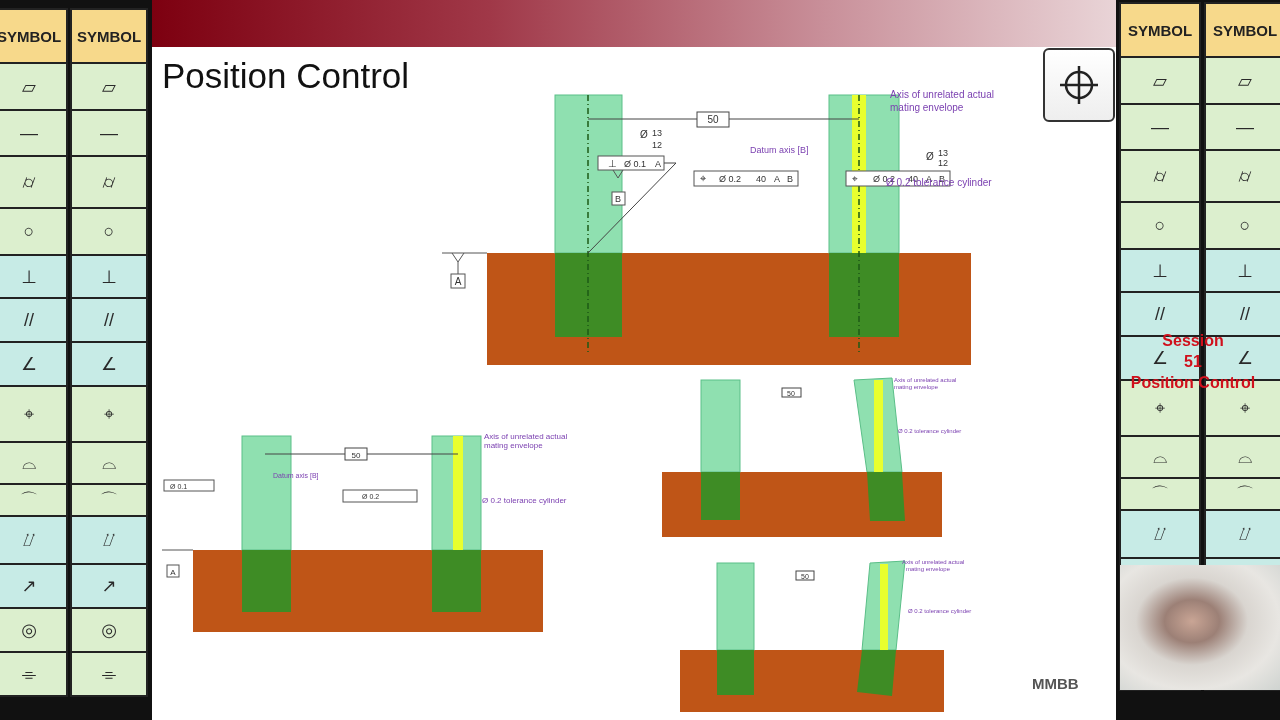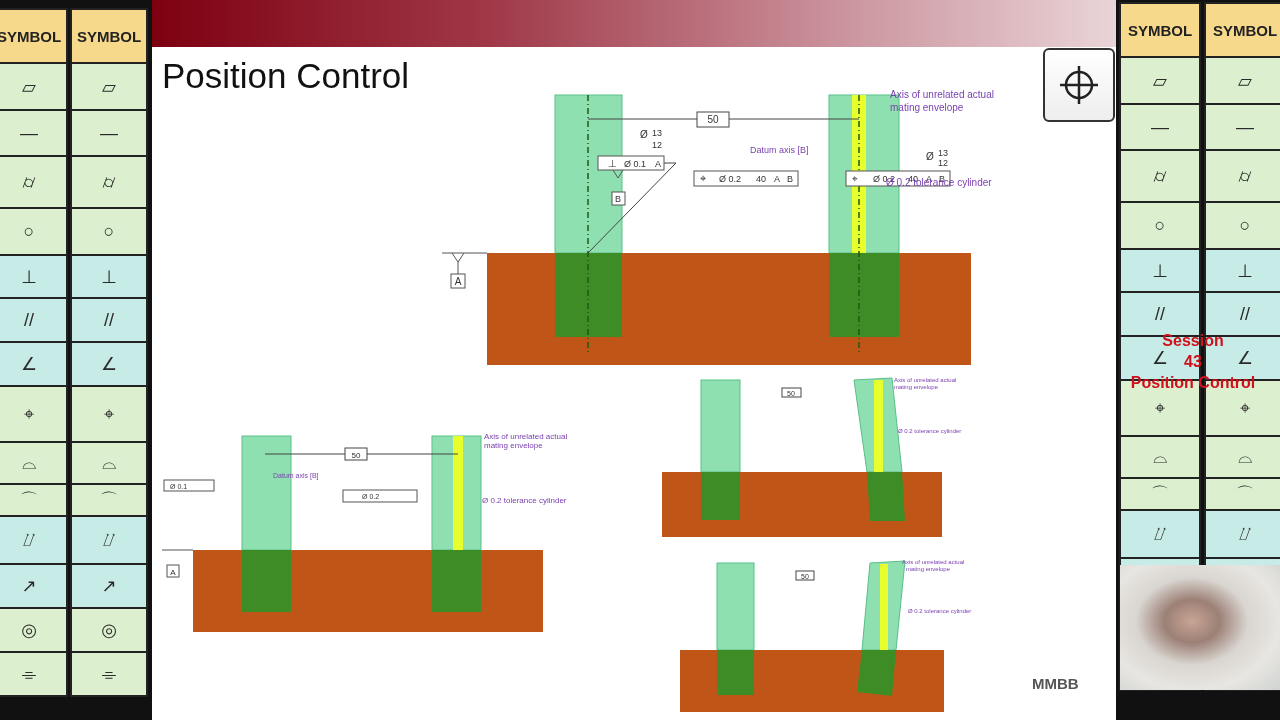--- a/index.html
+++ b/index.html
@@ -328,17 +328,17 @@
         <span>◎</span>
       </div>
       <div class="sym-cell g" style="height: 44px;">
         <span>⌯</span>
       </div>
     </div>
 </div>
 
 <div class="session">
   <div>Session</div>
-  <div>43</div>
+  <div>51</div>
   <div>Position Control</div>
 </div>
 
 <div class="webcam"></div>
 
 </body></html>

